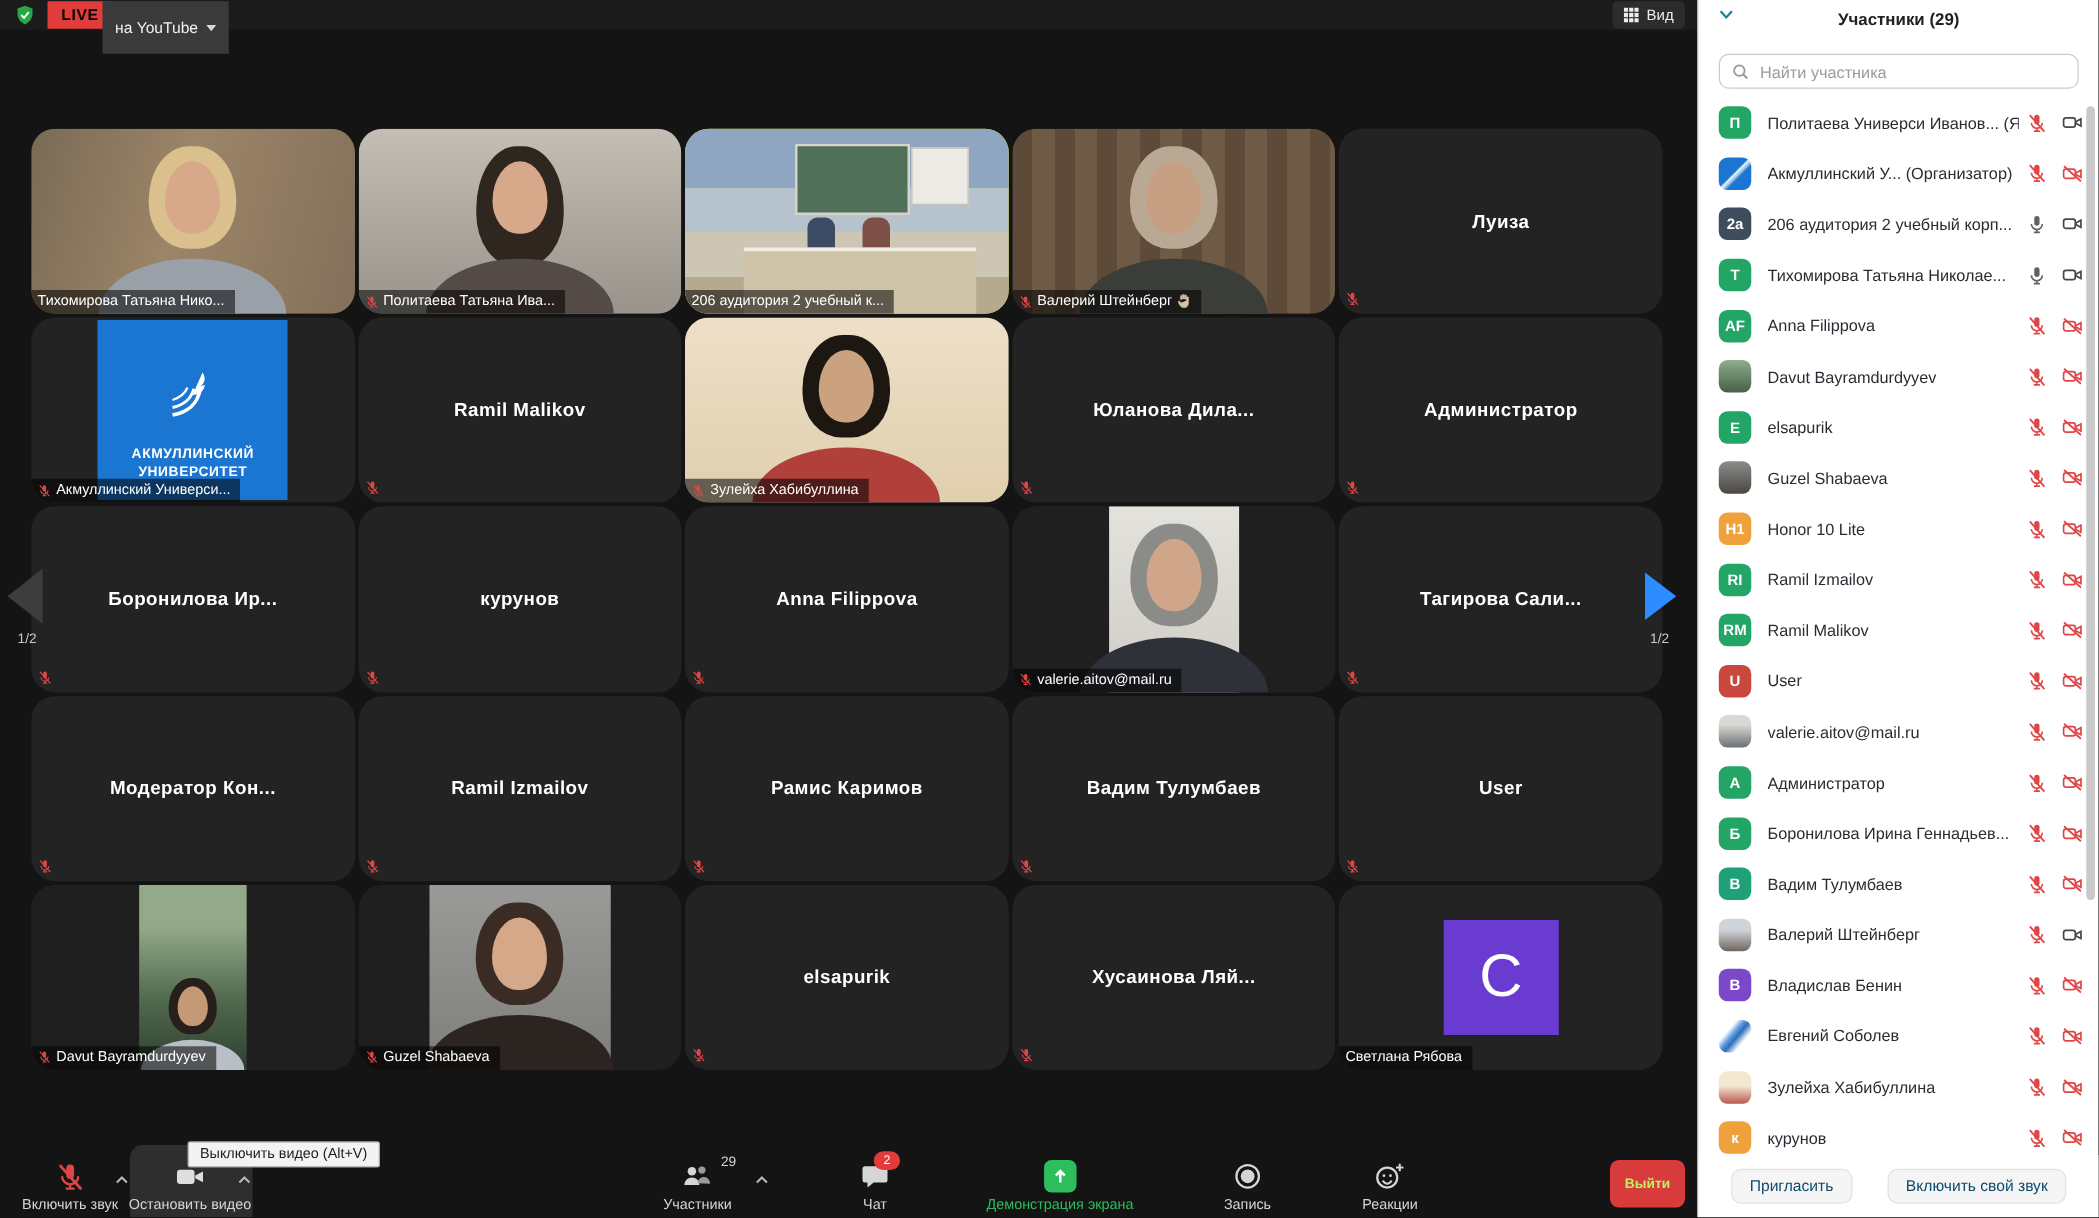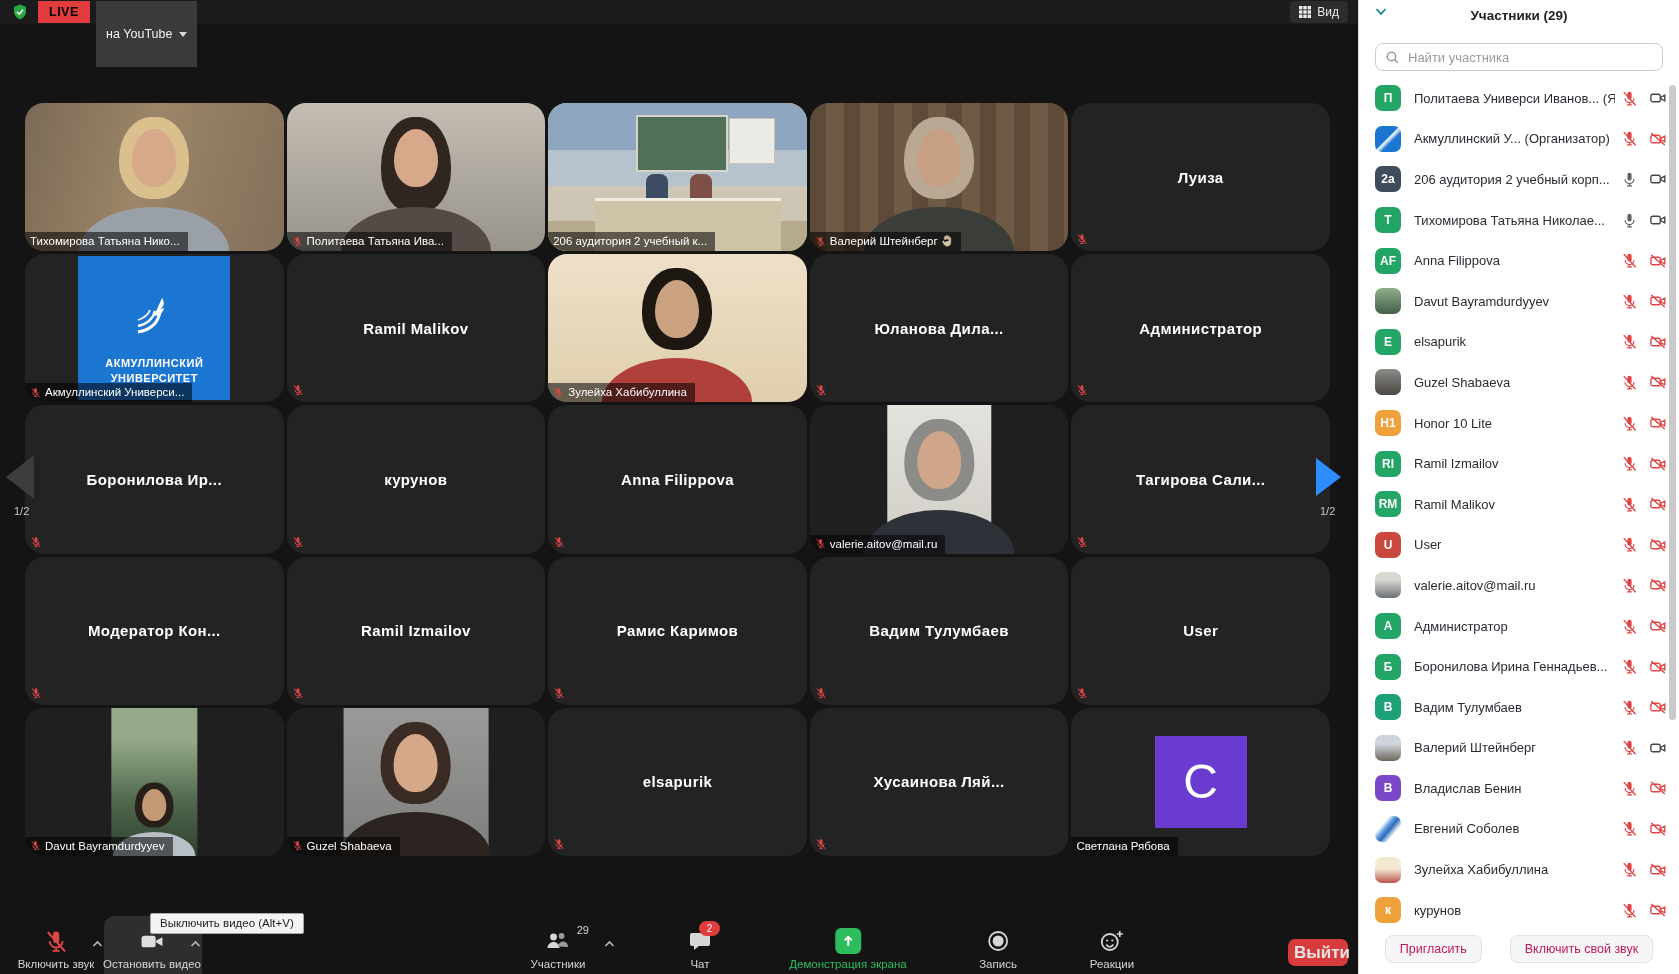--- a/index.html
+++ b/index.html
@@ -4,22 +4,22 @@
 <style>
   html,body{margin:0;padding:0;background:#0f0f0f;font-family:"Liberation Sans",sans-serif;}
   .app{position:relative;width:1679px;height:974px;overflow:hidden;background:#121212;}
 
   
   .stage{position:absolute;left:0;top:0;width:1358px;height:974px;background:#141414;}
   .topbar{position:absolute;left:0;top:0;width:100%;height:24px;background:#1b1b1b;}
   .shield{position:absolute;left:11px;top:3px;width:18px;height:18px;}
   .live-badge{position:absolute;left:38px;top:1px;height:22px;display:flex;align-items:center;
     padding:0 11px;background:#e23b3b;color:#000000;font-weight:bold;font-size:12.5px;letter-spacing:.5px;}
-  .yt-box{position:absolute;left:96px;top:1px;height:34px;display:flex;align-items:center;gap:7px;
-    padding:16px 10px;background:#3a3a3a;color:#f2f2f2;font-size:12.5px;}
+  .yt-box{position:absolute;left:82px;top:1px;height:34px;display:flex;align-items:center;gap:7px;
+    padding:4px 10px;background:#3a3a3a;color:#f2f2f2;font-size:12.5px;}
   .caret{width:0;height:0;border-left:4px solid transparent;border-right:4px solid transparent;border-top:5px solid #d8d8d8;}
   .view-btn{position:absolute;right:10px;top:1px;height:22px;display:flex;align-items:center;gap:6px;
     padding:0 9px;background:#2c2c2c;border-radius:4px;color:#ececec;font-size:12px;}
 
   
   .grid{position:absolute;left:25px;top:103px;width:1305px;height:753px;display:grid;
     grid-template-columns:repeat(5,1fr);grid-template-rows:repeat(5,1fr);gap:3px;}
   .tile{position:relative;background:#232324;overflow:hidden;border-radius:19px;}
   .tile.active{outline:3px solid #cddc39;outline-offset:-3px;}
   .center-name{position:absolute;inset:0;display:flex;align-items:center;justify-content:center;
@@ -84,22 +84,22 @@
     align-items:center;gap:4px;color:#d6d6d6;font-size:11.5px;white-space:nowrap;}
   .tbchev{position:absolute;bottom:26px;color:#b9b9b9;}
   .hlbox{position:absolute;left:104px;bottom:0;width:98px;height:58px;background:#2e2e2e;border-radius:10px 10px 0 0;}
   .tooltip{position:absolute;left:150px;bottom:40px;background:#f3f3f3;color:#1d1d1d;border:1px solid #a8a8a8;
     font-size:11.5px;padding:3px 9px 4px;border-radius:2px;white-space:nowrap;z-index:5;}
   .count-badge{position:absolute;top:-4px;right:-18px;color:#d6d6d6;font-size:11px;}
   .chat-badge{position:absolute;top:-7px;right:-8px;min-width:15px;height:15px;border-radius:8px;background:#e23b3b;
     color:#fff;font-size:10px;display:flex;align-items:center;justify-content:center;padding:0 3px;}
   .share .lbl{color:#2dbd5d;}
   .share-ic{width:26px;height:26px;border-radius:6px;background:#2dbd5d;display:flex;align-items:center;justify-content:center;}
-  .leave-btn{position:absolute;left:1288px;bottom:8px;width:60px;height:27px;background:#d73b3b;color:#e5e5e5;
-    font-size:17px;font-weight:bold;border:none;border-radius:7px;font-family:"Liberation Sans",sans-serif;}
+  .leave-btn{position:absolute;left:1288px;bottom:8px;width:60px;height:38px;background:#d73b3b;color:#bef264;
+    font-size:11px;font-weight:bold;border:none;border-radius:7px;font-family:"Liberation Sans",sans-serif;}
   .ic-wrap{position:relative;height:26px;display:flex;align-items:center;}
 
   
   .panel{position:absolute;left:1358px;top:0;width:321px;height:974px;background:#fff;border-left:1px solid #ddd;box-sizing:border-box;}
   .phead{height:30px;display:flex;align-items:center;justify-content:center;font-size:13.5px;font-weight:bold;color:#222;position:relative;}
   .phead .collapse{position:absolute;left:16px;top:7px;color:#11808a;}
   .searchbox{margin:13px 16px 8px;height:28px;border:1px solid #ccc;border-radius:8px;display:flex;align-items:center;
     gap:7px;padding:0 10px;box-sizing:border-box;}
   .searchbox input{border:none;outline:none;flex:1;font-size:13px;color:#333;font-family:"Liberation Sans",sans-serif;background:transparent;}
   .searchbox input::placeholder{color:#9a9a9a;}
@@ -113,21 +113,21 @@
   .av-davut{background:linear-gradient(180deg,#8fae8a,#44604a);}
   .av-guzel{background:linear-gradient(180deg,#8c8c8a,#4b4742);}
   .av-aitov{background:linear-gradient(180deg,#dad8d2 30%,#6b6f77);}
   .av-steinberg{background:linear-gradient(180deg,#cfd4da 35%,#6e665c);}
   .av-sobolev{background:linear-gradient(130deg,#ffffff 30%,#5a9ade 44%,#2e6db8 54%,#ffffff 72%);}
   .av-zuleyha{background:linear-gradient(180deg,#f3e8d2 45%,#b8574e);}
   .pscroll{position:absolute;right:3px;top:85px;width:7px;height:635px;background:#c9c9c9;border-radius:4px;}
   .pfoot{position:absolute;left:0;bottom:0;width:100%;height:50px;display:flex;align-items:center;justify-content:center;
     gap:28px;background:#fff;}
   .pfoot button{background:#f5f5f5;border:1px solid #e2e2e2;border-radius:8px;padding:6px 14px;font-size:12.5px;
-    color:#be185d;font-family:"Liberation Sans",sans-serif;}
+    color:#0c4a6e;font-family:"Liberation Sans",sans-serif;}
 </style>
 </head>
 <body>
 
 <div class="app">
 
   <div class="stage">
 
     <div class="topbar">
       <svg class="shield" viewBox="0 0 24 24">

